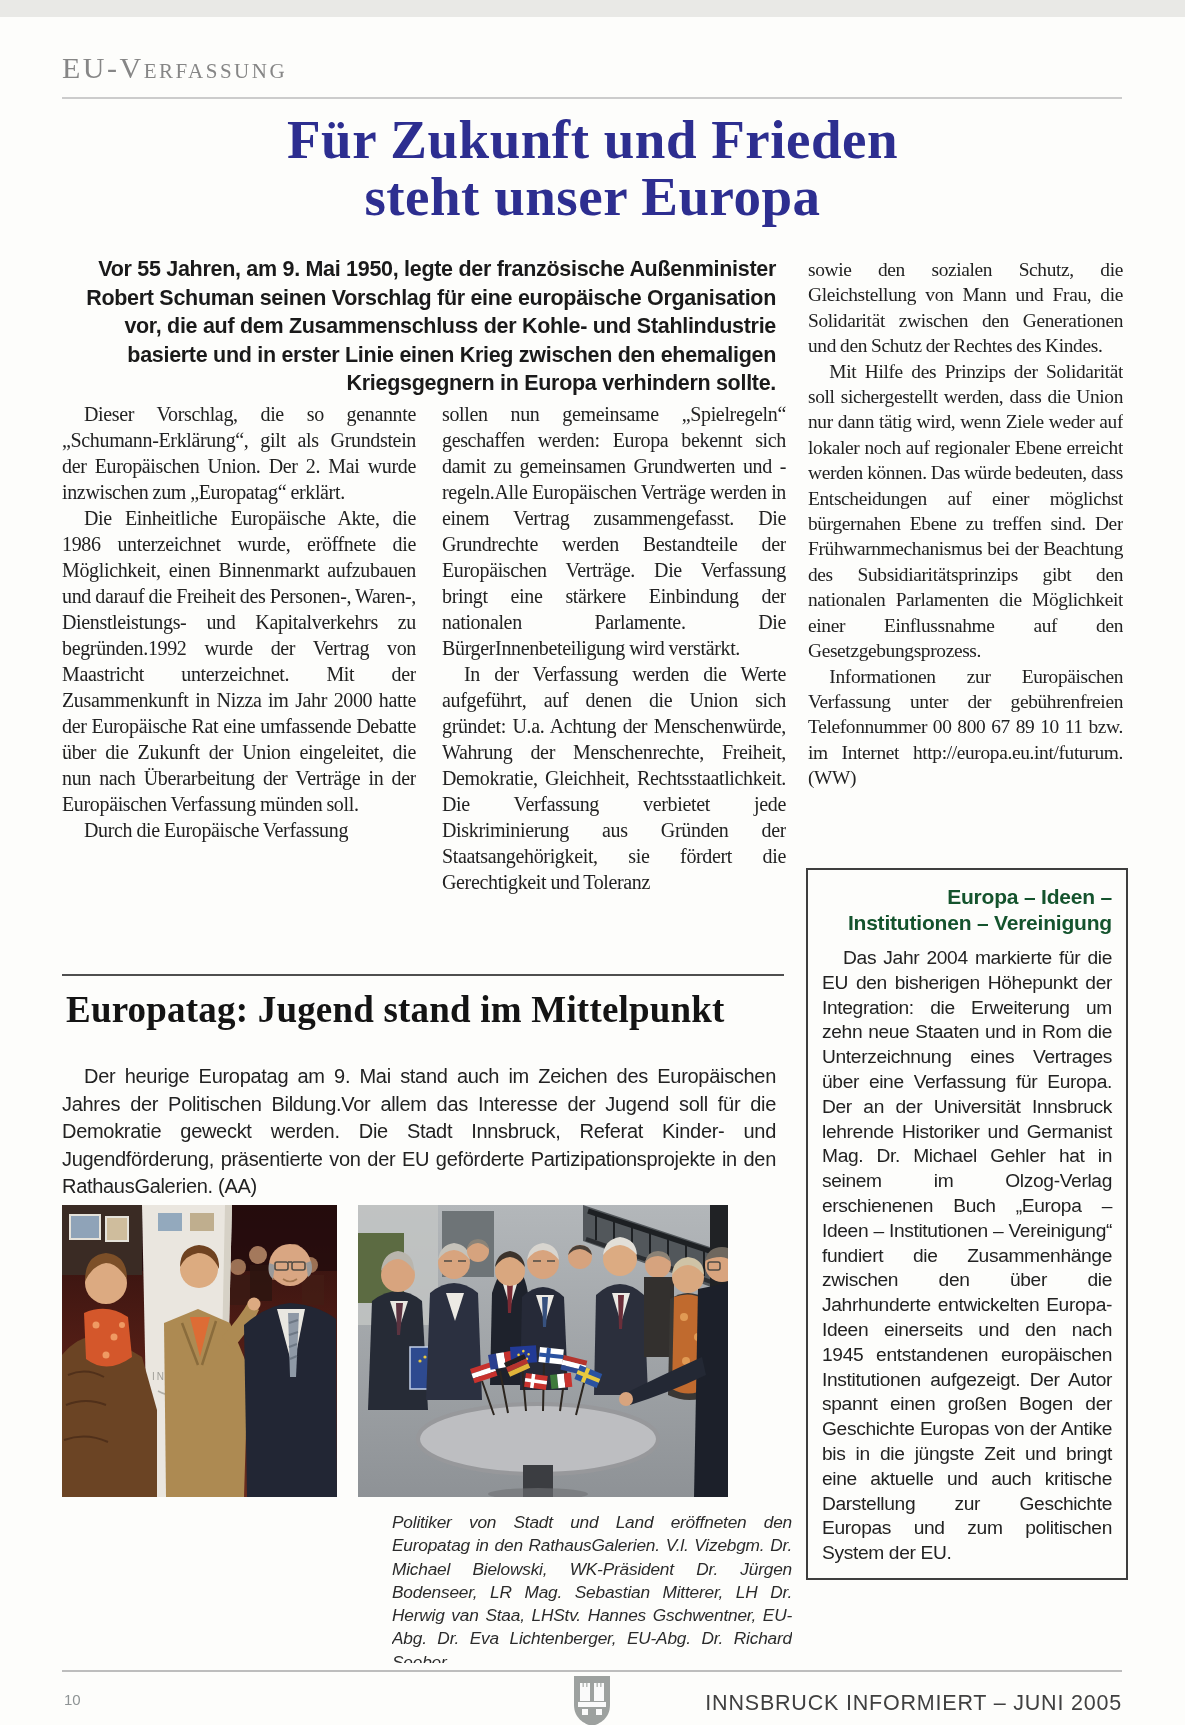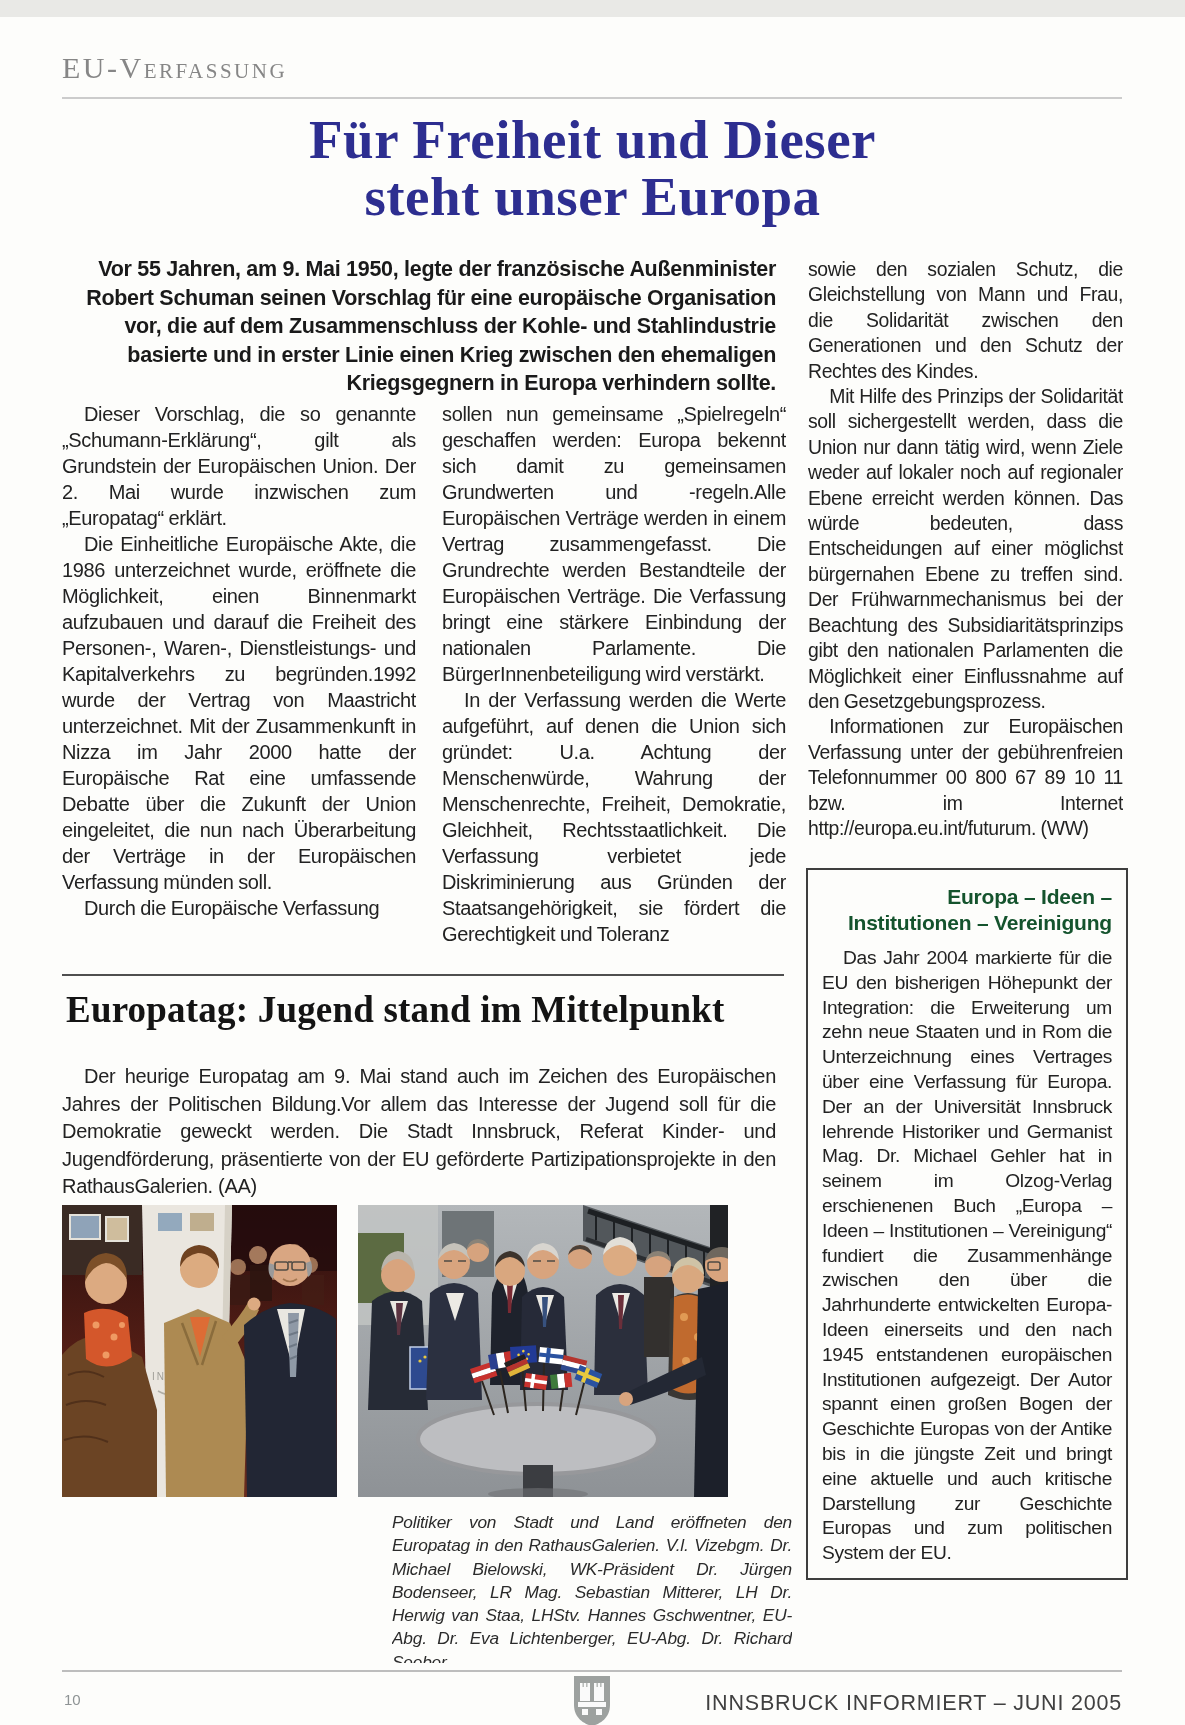--- a/index.html
+++ b/index.html
@@ -19,21 +19,21 @@
     position:absolute;left:0;top:94px;width:100%;margin:0;text-align:center;
     font-family:"Liberation Serif","DejaVu Serif",serif;font-weight:bold;
     font-size:55px;line-height:57px;color:#2d2e90;letter-spacing:0.5px;
   }
   .title span{display:block;}
   .lead{
     position:absolute;left:62px;top:238px;width:714px;margin:0;
     font-weight:bold;font-size:21.5px;line-height:28.5px;letter-spacing:-0.3px;
     text-align:right;color:#1a1a1a;
   }
-  .col{position:absolute;overflow:hidden;text-align:justify;hyphens:auto;}
+  .col{position:absolute;overflow:hidden;text-align:justify;hyphens:auto;font-family:Liberation Serif, serif;}
   .col p{margin:0;font-size:20px;line-height:26px;letter-spacing:-0.35px;word-spacing:-0.5px;color:#222;}
   .col p.ind{text-indent:1.1em;}
   .col1{left:62px;top:384px;width:354px;height:574px;}
   .col2{left:442px;top:384px;width:344px;height:574px;}
   .col3{left:808px;top:240px;width:315px;height:608px;}
   .col3 p{font-size:19.4px;line-height:25.4px;}
   .sidebox{
     position:absolute;left:806px;top:851px;width:322px;box-sizing:border-box;
     border:2px solid #3e3e3e;padding:12px 14px 12px;background:#fdfdfb;
   }
@@ -79,21 +79,21 @@
 </style>
 </head>
 <body>
 
 <div class="page">
 
   <div class="kicker">EU-Verfassung</div>
   <div class="rule kicker-rule"></div>
 
   <h1 class="title">
-    <span>Für Freiheit und Dieser</span>
+    <span>Für Zukunft und Frieden</span>
     <span>steht unser Europa</span>
   </h1>
 
   <p class="lead">Vor 55 Jahren, am 9. Mai 1950, legte der französische Außenminister Robert Schuman seinen Vorschlag für eine europäische Organisation vor, die auf dem Zusammenschluss der Kohle- und Stahlindustrie basierte und in erster Linie einen Krieg zwischen den ehemaligen Kriegsgegnern in Europa verhindern sollte.</p>
 
   <div class="col col1">
     <p class="ind">Dieser Vorschlag, die so genannte „Schumann-Erklärung“, gilt als Grundstein der Europäischen Union. Der 2. Mai wurde inzwischen zum „Europatag“ erklärt.</p>
     <p class="ind">Die Einheitliche Europäische Akte, die 1986 unterzeichnet wurde, eröffnete die Möglichkeit, einen Binnenmarkt aufzubauen und darauf die Freiheit des Personen-, Waren-, Dienstleistungs- und Kapitalverkehrs zu begründen.1992 wurde der Vertrag von Maastricht unterzeichnet. Mit der Zusammenkunft in Nizza im Jahr 2000 hatte der Europäische Rat eine umfassende Debatte über die Zukunft der Union eingeleitet, die nun nach Überarbeitung der Verträge in der Europäischen Verfassung münden soll.</p>
     <p class="ind">Durch die Europäische Verfassung</p>
   </div>

